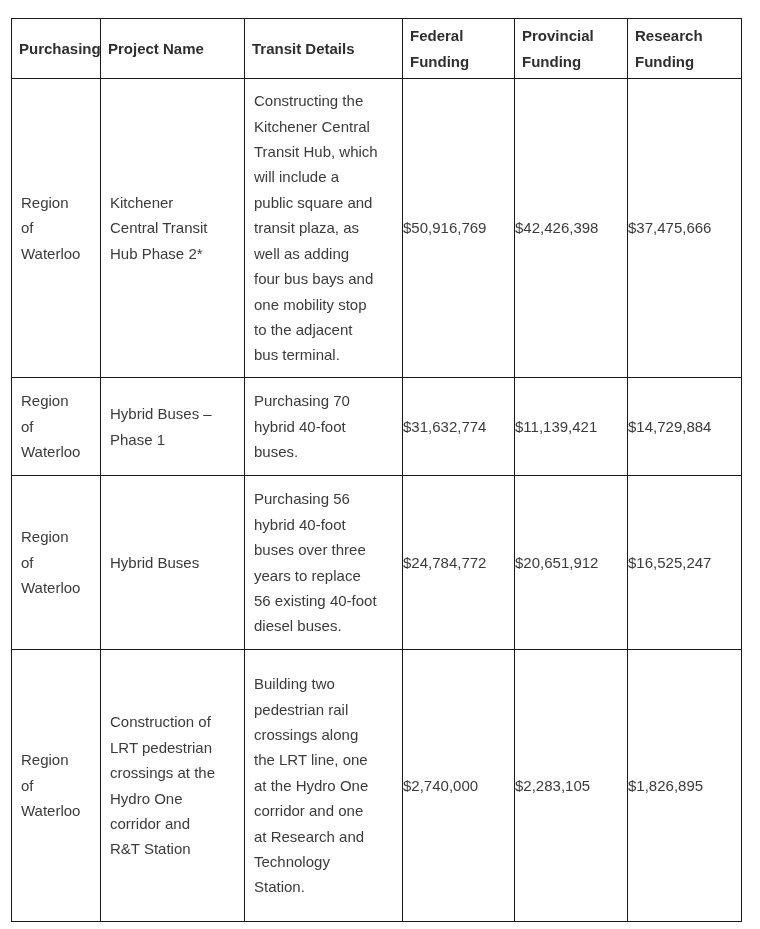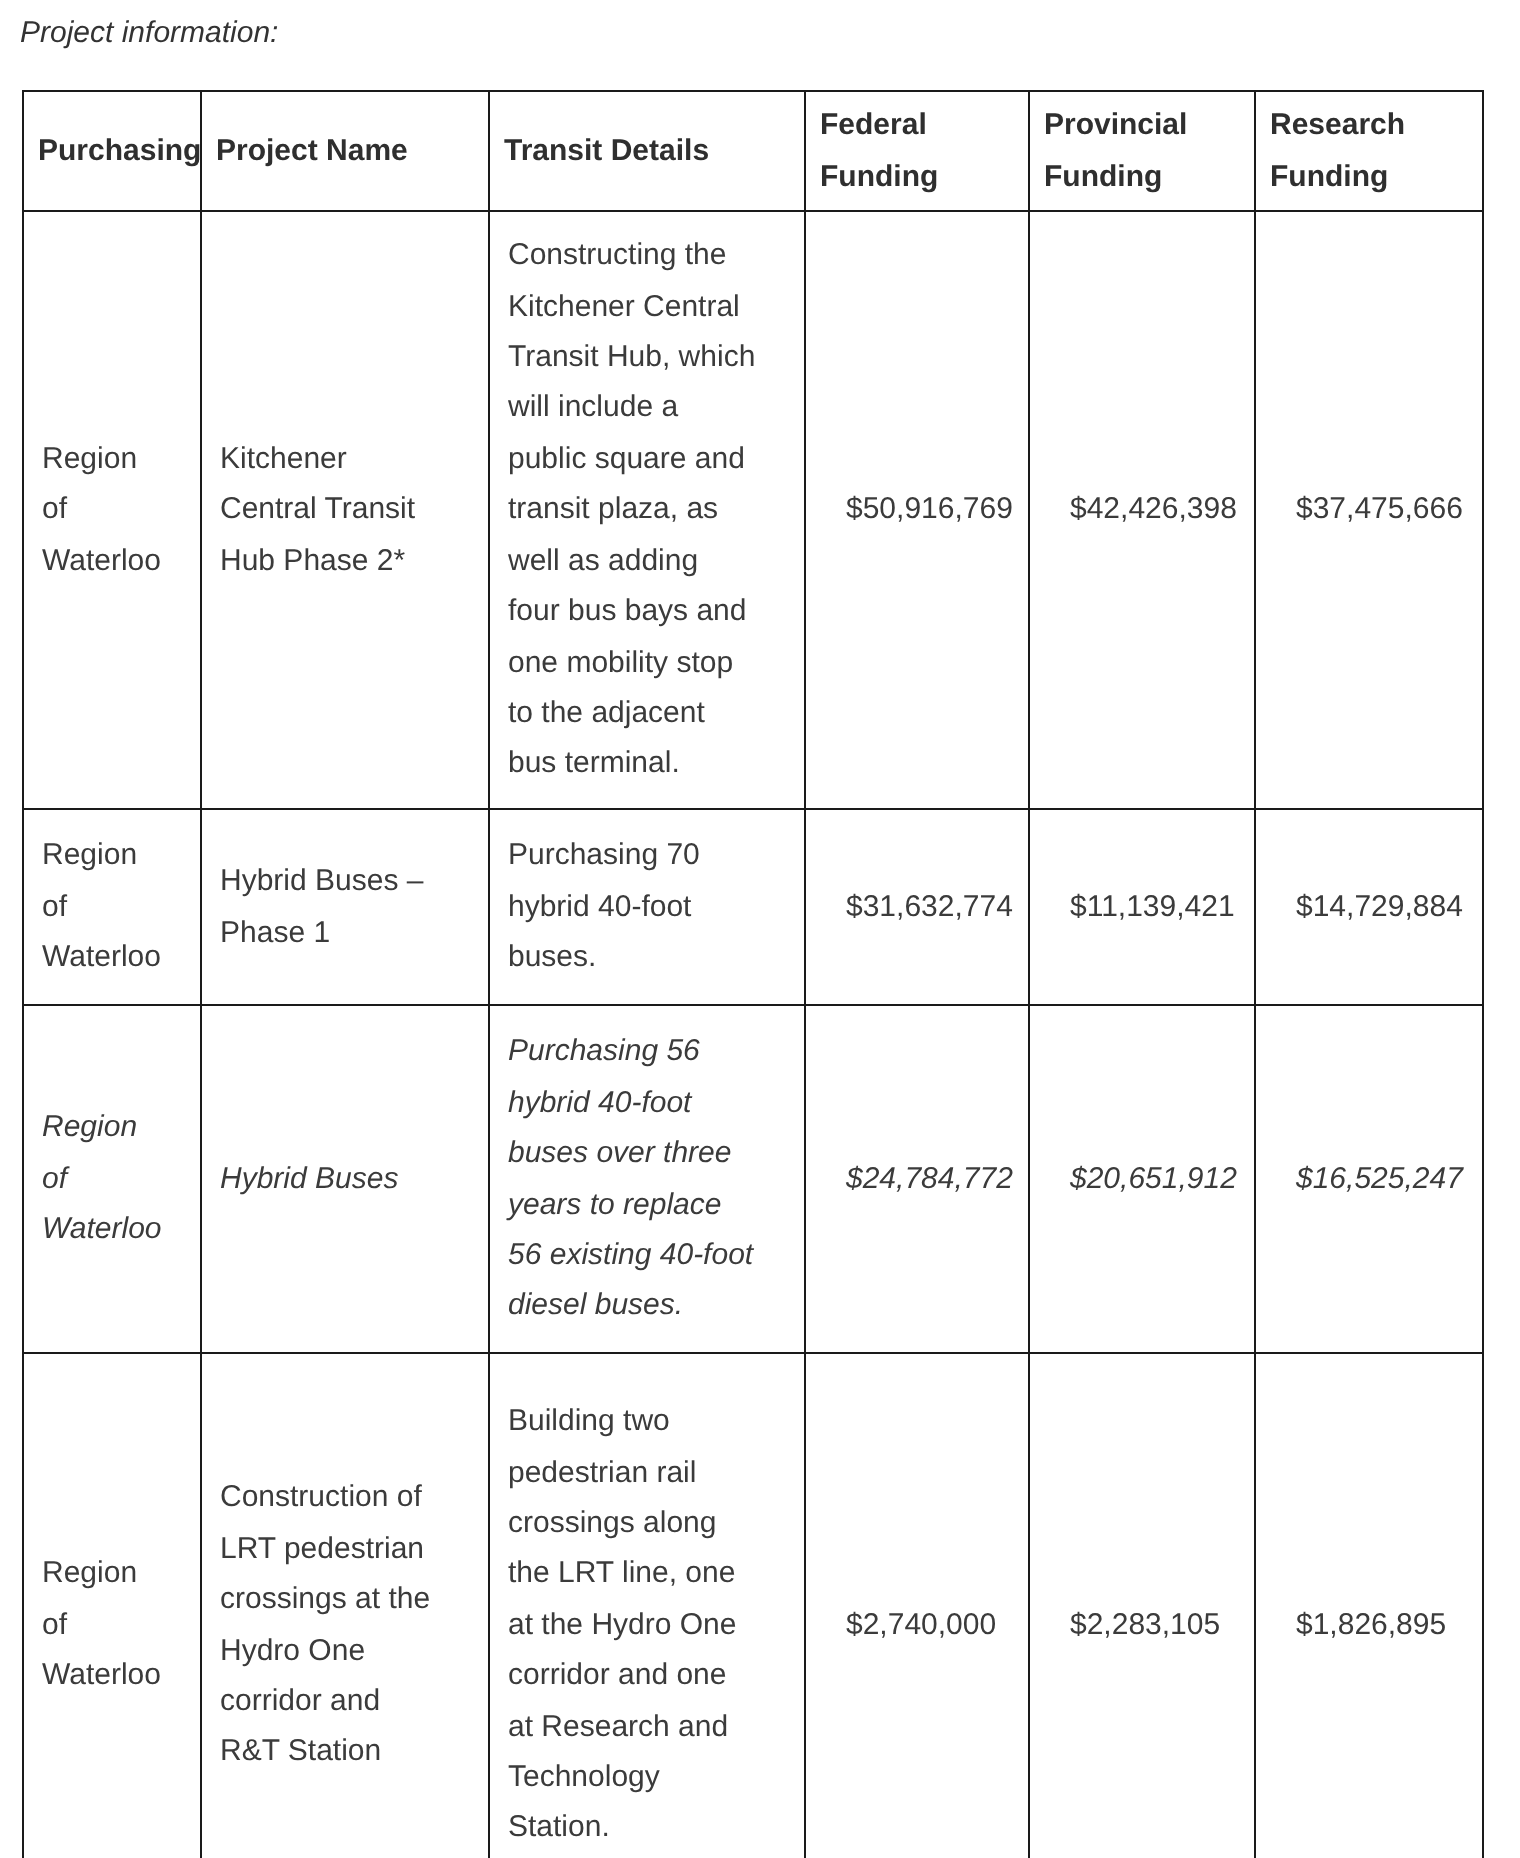--- a/index.html
+++ b/index.html
@@ -40,30 +40,29 @@
     overflow: hidden;
   }
   .info-table th {
     font-weight: 700;
     color: #2f2f2f;
     padding: 4px 7px;
   }
   tr.hr th  { height: 60px; }
   tr.r0 td  { height: 299px; }
   tr.r1 td  { height: 98px; }
-  tr.r2 td  { height: 174px; font-style: italic; }
+  tr.r2 td  { height: 174px; }
   tr.r3 td  { height: 272px; }
-  td.num { padding-left: 20px; white-space: nowrap; }
+  td.num { padding-left: 0; white-space: nowrap; }
 </style>
 </head>
 <body>
 
 <div class="page">
 
-  <div class="heading">Project information:</div>
 
   <table class="info-table">
     <colgroup>
       <col style="width:89px">
       <col style="width:144px">
       <col style="width:158px">
       <col style="width:112px">
       <col style="width:113px">
       <col style="width:114px">
     </colgroup>

